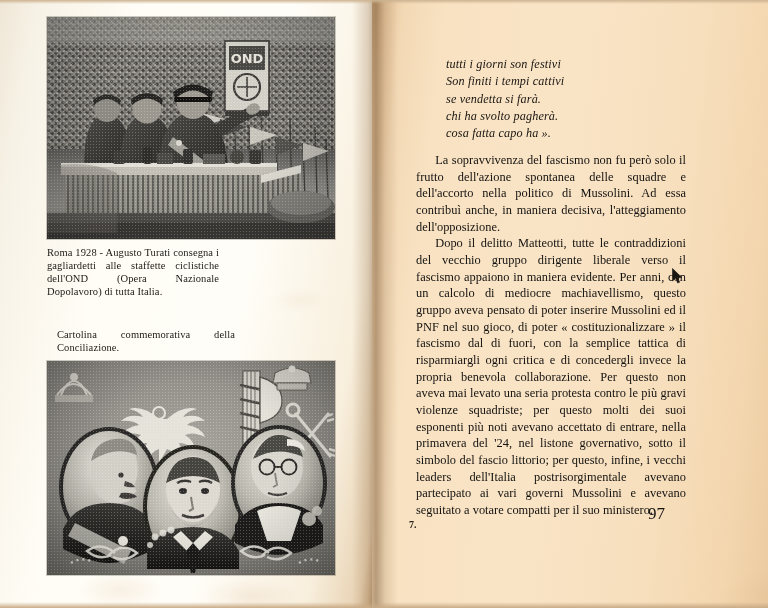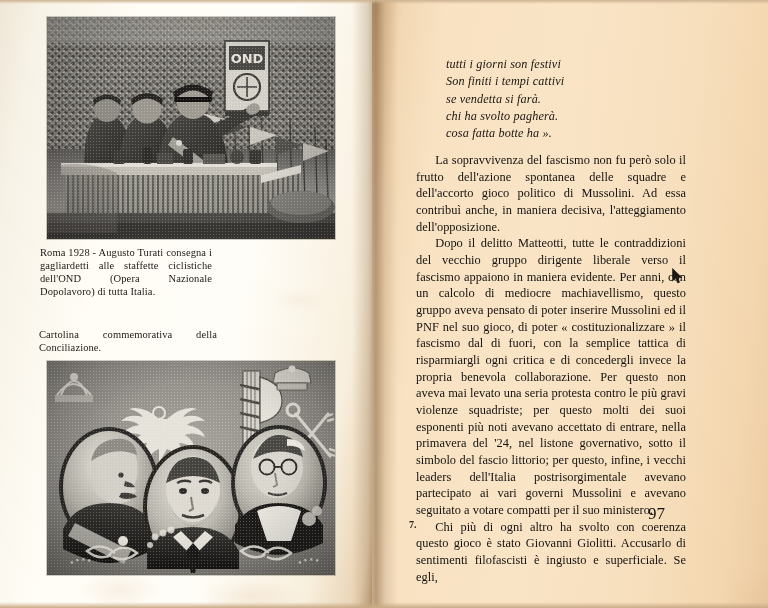--- a/index.html
+++ b/index.html
@@ -50,22 +50,22 @@
     background:linear-gradient(180deg,#7f7f7f 0%,#8e8d8a 22%,#6e6d6b 46%,#5d5c59 60%,#8a8884 74%,#a9a6a0 86%,#6a6865 100%);}
 
   
   #photo-postcard{left:47px;top:361px;width:288px;height:214px;
     background:linear-gradient(170deg,#8b8a86 0%,#9a9893 30%,#8c8a85 60%,#6f6d69 100%);}
 
   
   .caption{position:absolute;font-family:"Liberation Serif",serif;
            font-size:10.5px;line-height:1.24;color:#1d1a16;text-align:justify;
            letter-spacing:.1px;}
-  #caption-rally{left:40px;top:246px;width:172px;}
-  #caption-postcard{left:39px;top:328px;width:178px;}
+  #caption-rally{left:47px;top:246px;width:172px;}
+  #caption-postcard{left:57px;top:328px;width:178px;}
 
   
   #verse{position:absolute;left:446px;top:56px;width:236px;
     font-style:italic;font-size:12.2px;line-height:1.42;color:#191511;
     letter-spacing:.15px;}
   #verse div{white-space:nowrap;}
 
   #bodytext{position:absolute;left:416px;top:152px;width:270px;
     font-size:12.4px;line-height:1.345;color:#141210;
     text-align:justify;text-justify:inter-word;letter-spacing:.02px;
@@ -367,27 +367,26 @@
     </svg>
     <div class="grain"></div>
     <div class="vig"></div>
   </div>
 
   <div id="verse">
     <div>tutti i giorni son festivi</div>
     <div>Son finiti i tempi cattivi</div>
     <div>se vendetta si farà.</div>
     <div>chi ha svolto pagherà.</div>
-    <div>cosa fatta botte ha ».</div>
+    <div>cosa fatta capo ha ».</div>
   </div>
 
   <div id="bodytext">
-    <p>La sopravvivenza del fascismo non fu però solo il frutto dell'azione spontanea delle squadre e dell'accorto gioco politico di Mussolini. Ad essa contribuì anche, in maniera decisiva, l'atteggiamento dell'opposizione.</p>
+    <p>La sopravvivenza del fascismo non fu però solo il frutto dell'azione spontanea delle squadre e dell'accorto nella politico di Mussolini. Ad essa contribuì anche, in maniera decisiva, l'atteggiamento dell'opposizione.</p>
     <p>Dopo il delitto Matteotti, tutte le contraddizioni del vecchio gruppo dirigente liberale verso il fascismo appaiono in maniera evidente. Per anni, con un calcolo di mediocre machiavellismo, questo gruppo aveva pensato di poter inserire Mussolini ed il PNF nel suo gioco, di poter « costituzionalizzare » il fascismo dal di fuori, con la semplice tattica di risparmiargli ogni critica e di concedergli invece la propria benevola collaborazione. Per questo non aveva mai levato una seria protesta contro le più gravi violenze squadriste; per questo molti dei suoi esponenti più noti avevano accettato di entrare, nella primavera del '24, nel listone governativo, sotto il simbolo del fascio littorio; per questo, infine, i vecchi leaders dell'Italia postrisorgimentale avevano partecipato ai vari governi Mussolini e avevano seguitato a votare compatti per il suo ministero.</p>
-    <p>Chi più di ogni altro ha svolto con coerenza questo gioco è stato Giovanni Giolitti. Accusarlo di sentimenti filofascisti è ingiusto e superficiale. Se egli,</p>
   </div>
 
   <svg id="pointer" viewBox="0 0 11 16">
     <path d="M0.5 0.5 L0.5 13 L3.6 10.1 L5.7 15 L7.6 14.2 L5.6 9.5 L9.8 9.5 Z" fill="#1a1713" stroke="#1a1713" stroke-width=".6"></path>
   </svg>
 
   <div id="folio">97</div>
   <div id="signature">7.</div>
 
   <div id="edge-top"></div>

